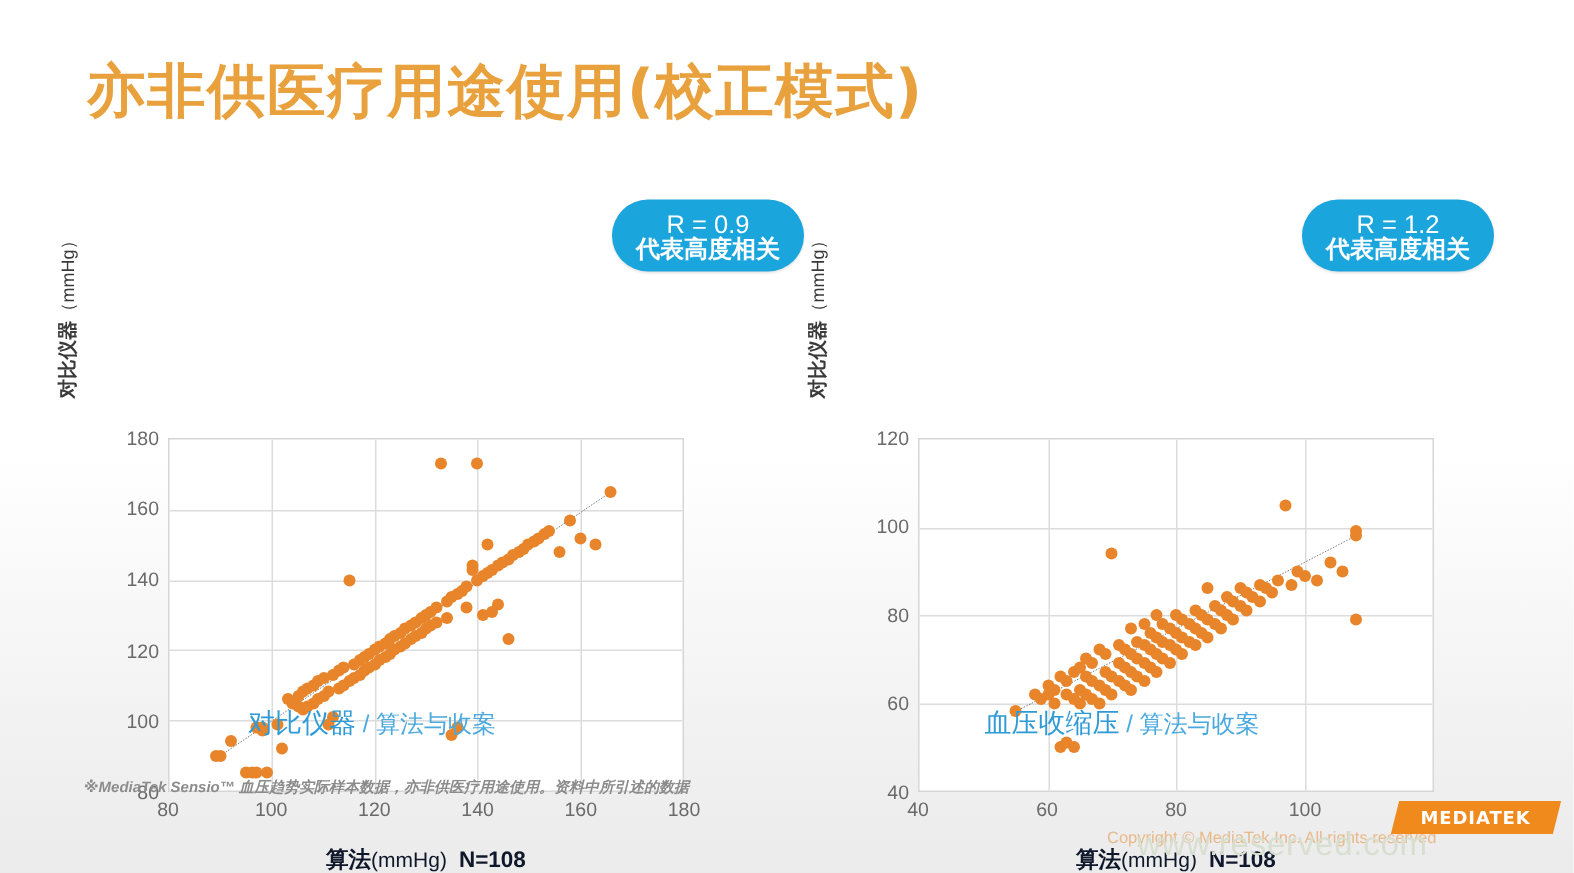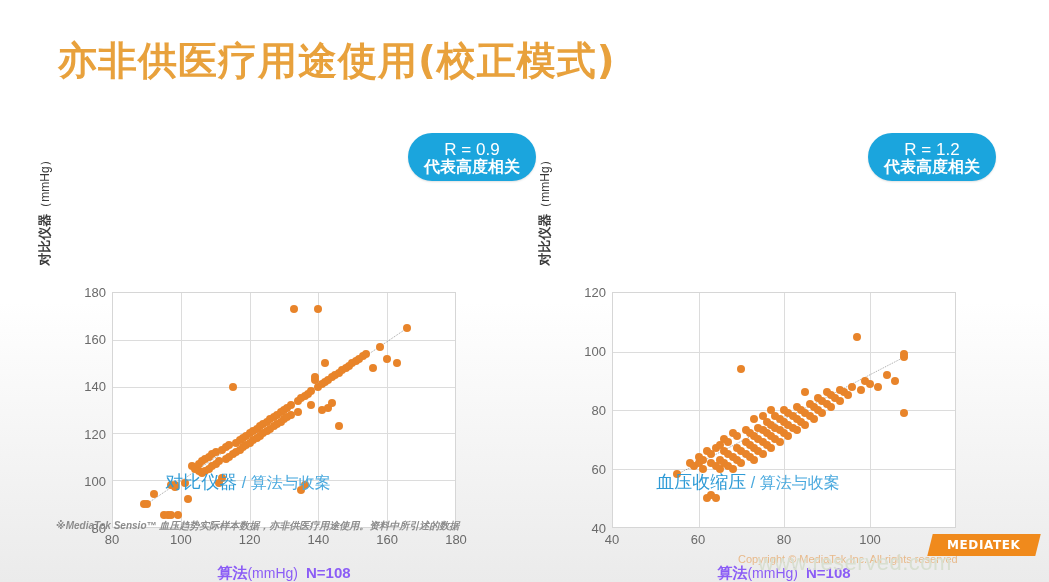--- a/index.html
+++ b/index.html
@@ -59,21 +59,21 @@
   .trend{position:absolute;left:0;top:0;width:100%;height:100%;}
 
   .xticks{position:absolute;left:76px;top:392px;width:344px;height:20px;}
   .xtick{
     position:absolute;top:0;font-size:13px;color:#6a6a6a;
     transform:translateX(-50%);white-space:nowrap;
   }
 
   .xlabel{
     position:absolute;left:76px;top:424px;width:344px;text-align:center;
-    font-size:15px;color:#8b5cf6;white-space:nowrap;
+    font-size:15px;color:#0f172a;white-space:nowrap;
   }
   .xlabel b{font-weight:700;}
   .xlabel .unit{font-size:14px;}
   .xlabel .n{font-weight:700;margin-left:8px;}
 
   .caption{
     position:absolute;left:36px;top:470px;width:424px;text-align:center;
     font-size:18px;color:#2f9bd6;white-space:nowrap;
   }
   .caption .sub{font-size:16px;color:#4aa9de;}

